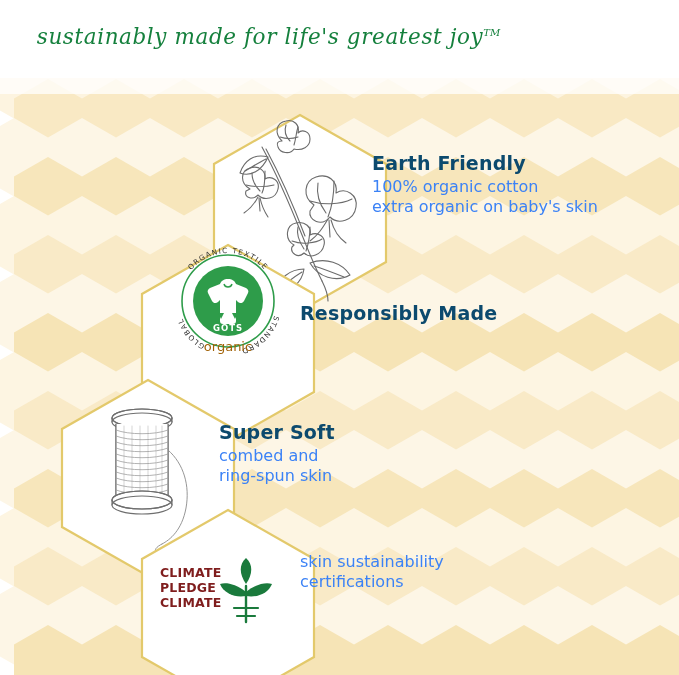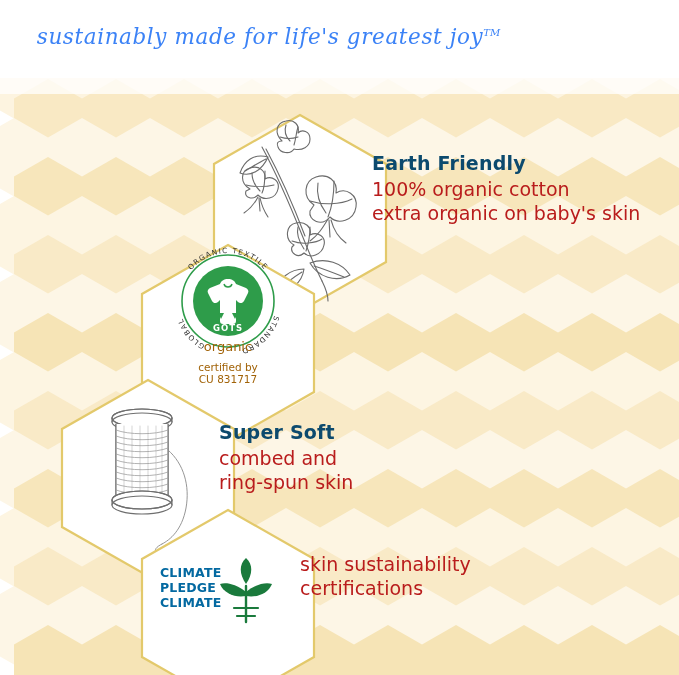--- a/index.html
+++ b/index.html
@@ -35,21 +35,21 @@
     position: absolute;
     top: 24px;
     left: 0;
     width: 537px;
     text-align: center;
     z-index: 5;
     font-family: "DejaVu Serif", serif;
     font-style: italic;
     font-size: 21.5px;
     letter-spacing: 0.6px;
-    color: #3b82f6;
+    color: #15803d;
     white-space: nowrap;
   }
   #headline .tm {
     font-size: 10px;
     vertical-align: super;
     letter-spacing: 0;
   }
 
   
   .feature {
@@ -80,22 +80,22 @@
     font-family: "DejaVu Sans", sans-serif;
     font-weight: bold;
     font-size: 19px;
     color: #0c4a6e;
     letter-spacing: 0.2px;
     margin: 0 0 3px 0;
     white-space: nowrap;
   }
   .fline {
     font-family: "DejaVu Sans", sans-serif;
-    font-size: 19px;
-    color: #b91c1c;
+    font-size: 16px;
+    color: #3b82f6;
     line-height: 1.28;
     white-space: nowrap;
   }
 
   
   #feature-earth-friendly { left: 0; top: 0; width: 679px; height: 0; }
   #hex-earth { left: 210px; top: 113px; }
   #text-earth { left: 372px; top: 152px; }
 
   #feature-responsibly-made { left: 0; top: 0; width: 679px; height: 0; }
@@ -120,21 +120,21 @@
   }
   .gots-organic { top: 96px; font-size: 13px; }
   .gots-certby { top: 118px; font-size: 10.5px; line-height: 1.18; }
 
   
   .cpf-text {
     position: absolute;
     font-family: "DejaVu Sans", sans-serif;
     font-weight: bold;
     font-size: 12.5px;
-    color: #0369a1;
+    color: #7f1d1d;
     line-height: 1.18;
     letter-spacing: 0.2px;
   }
 </style>
 </head>
 <body>
 
 <div id="page">
 
   <svg id="honeycomb" viewBox="0 0 679 675" xmlns="http://www.w3.org/2000/svg">
@@ -447,26 +447,23 @@
           <textPath href="#gots-top-arc" startOffset="50%" text-anchor="middle">ORGANIC TEXTILE</textPath>
         </text>
         <text font-family="DejaVu Sans, sans-serif" font-size="7.2" fill="#2f2f2f" letter-spacing="1.3">
           <textPath href="#gots-bot-arc" startOffset="25%" text-anchor="middle">STANDARD</textPath>
         </text>
         <text font-family="DejaVu Sans, sans-serif" font-size="7.2" fill="#2f2f2f" letter-spacing="1.3">
           <textPath href="#gots-bot-arc" startOffset="78%" text-anchor="middle">GLOBAL</textPath>
         </text>
       </svg>
       <div class="gots-caption gots-organic">organic</div>
-      <div class="gots-caption gots-certby">
-        <div>certified by</div>
-        <div>CU 831717</div>
-      </div>
     </div>
     <div class="ftext" id="text-gots">
+      <div class="ftitle">Responsibly Made</div>
     </div>
   </div>
 
   <div class="feature" id="feature-super-soft">
     <div class="hexwrap" id="hex-spool">
       <svg width="180" height="200" viewBox="0 0 180 200" xmlns="http://www.w3.org/2000/svg">
         <polygon points="90,2 176,51 176,149 90,198 4,149 4,51" fill="#ffffff" stroke="#e3c96b" stroke-width="2.2"></polygon>
       </svg>
       <svg class="hexart" viewBox="0 0 180 200" xmlns="http://www.w3.org/2000/svg" fill="none" stroke="#6f6f6f" stroke-width="1.1" stroke-linecap="round">
 

